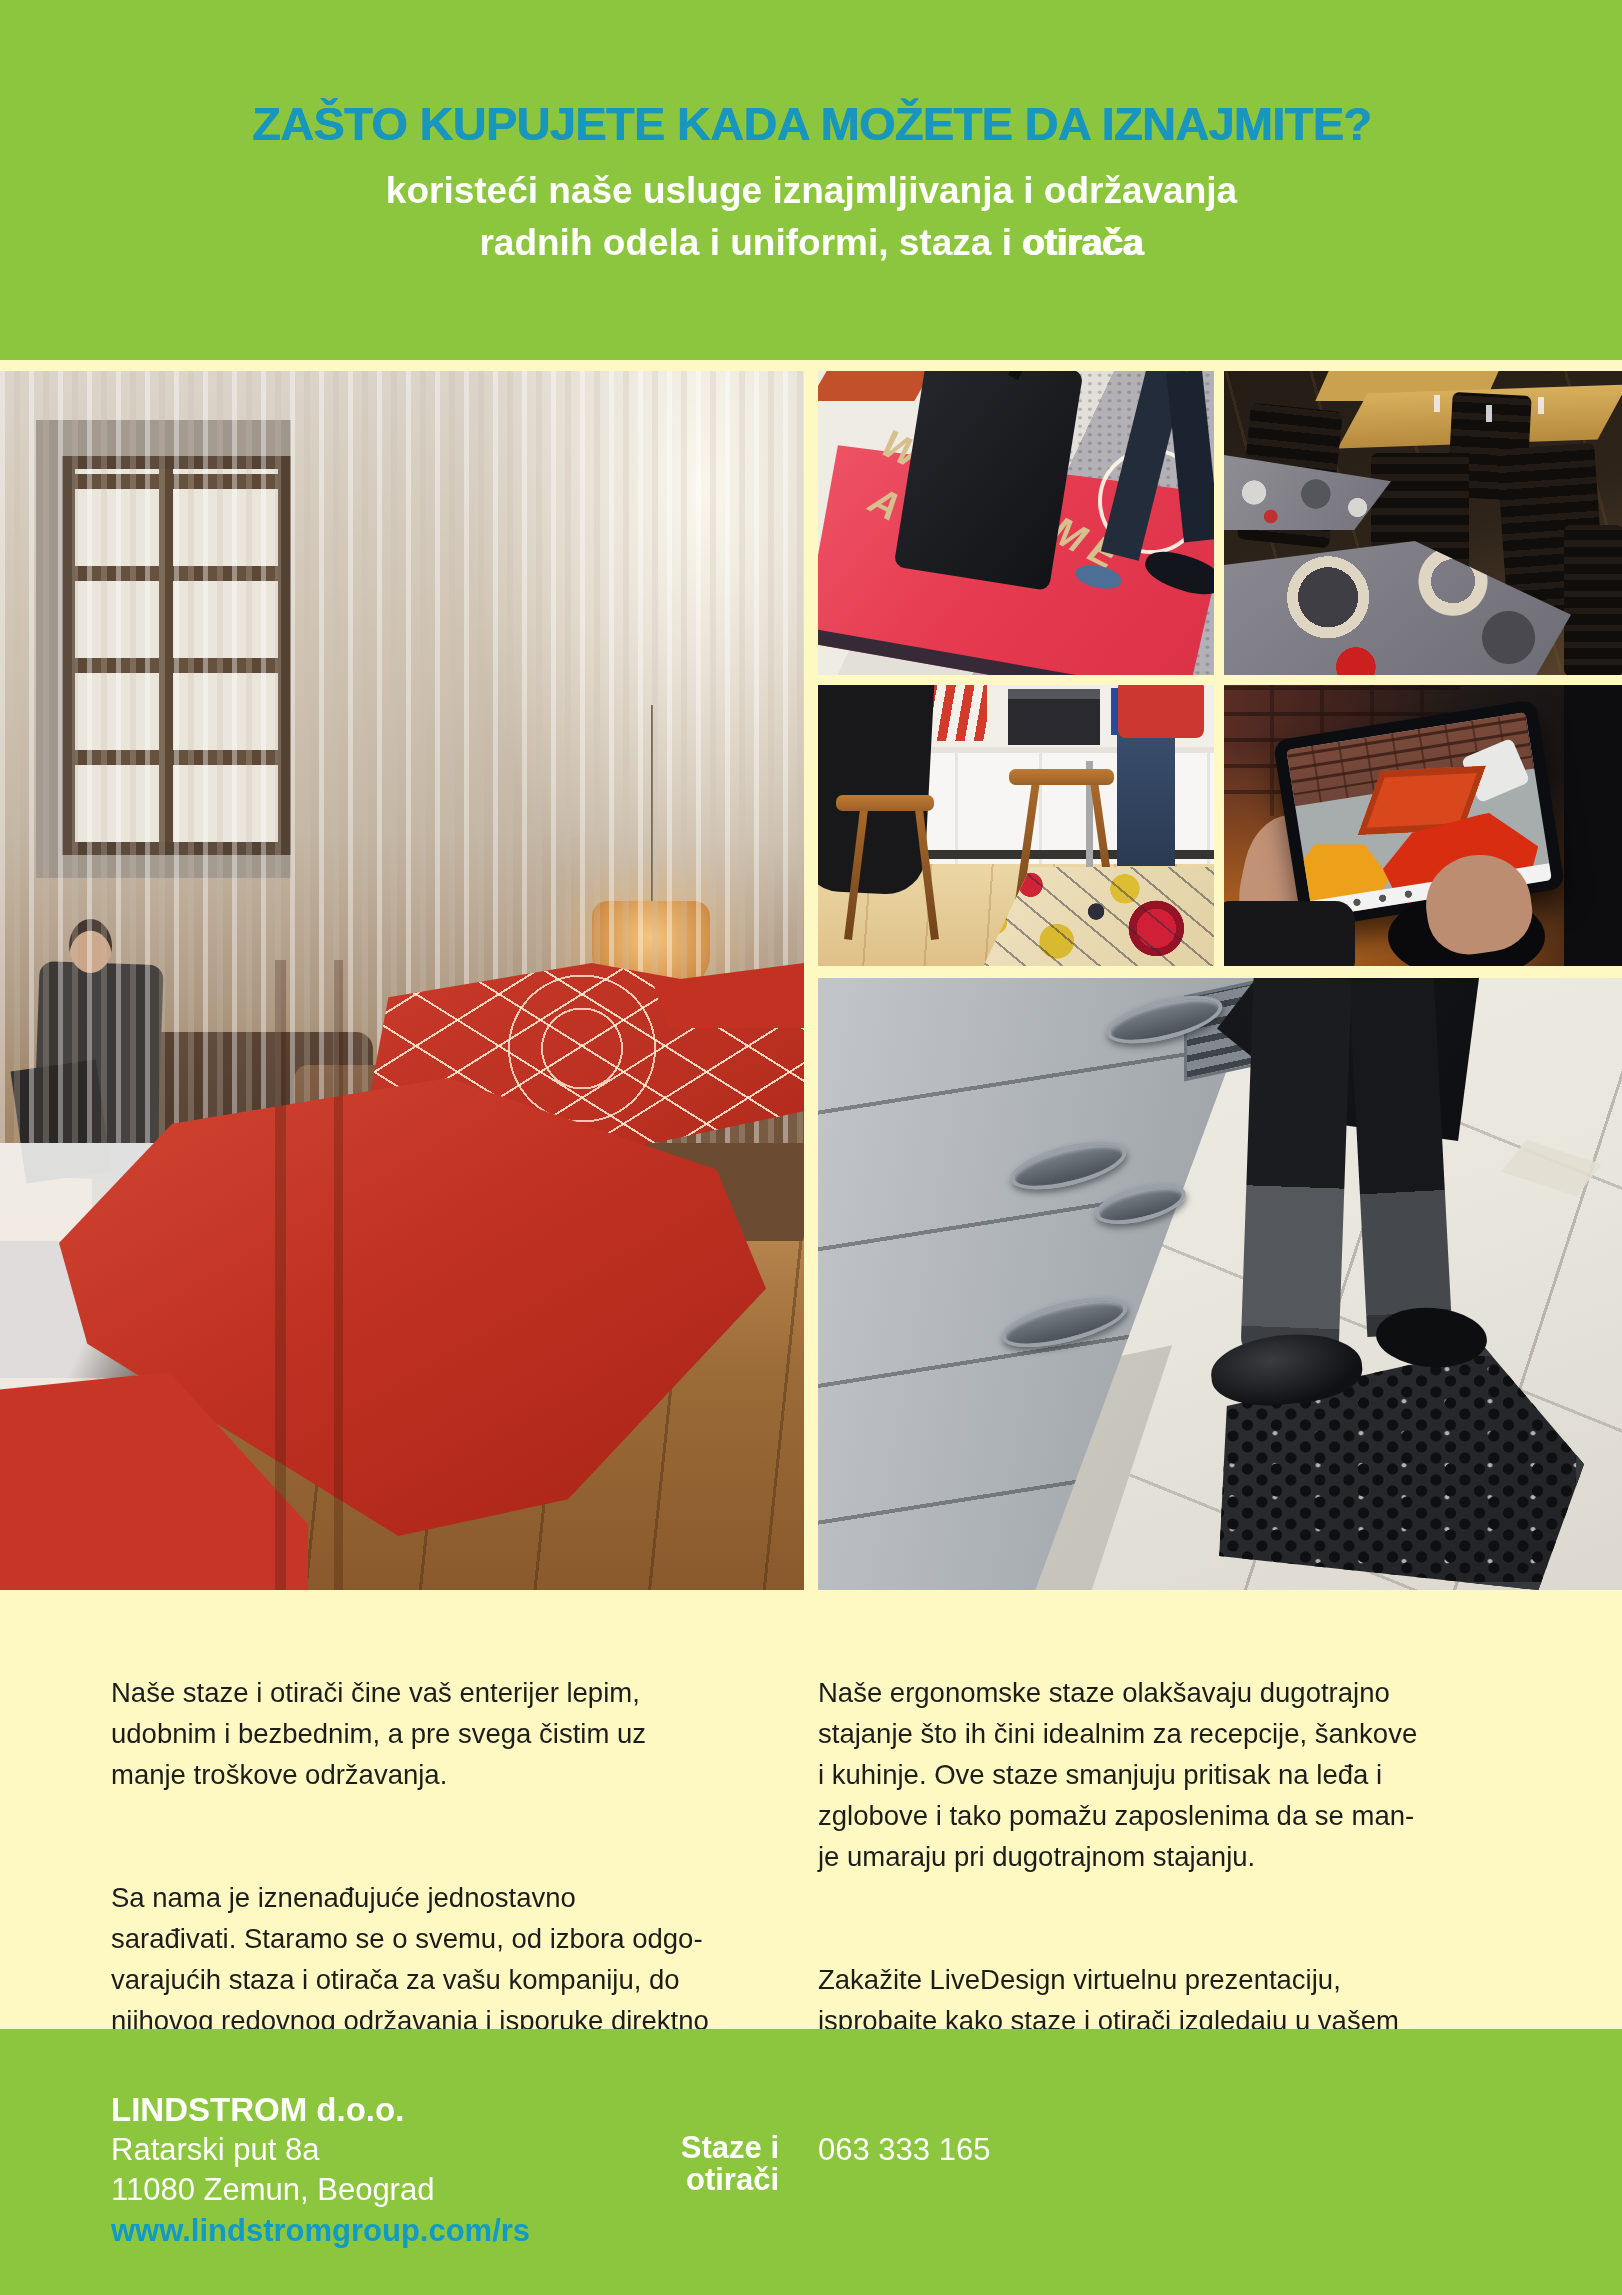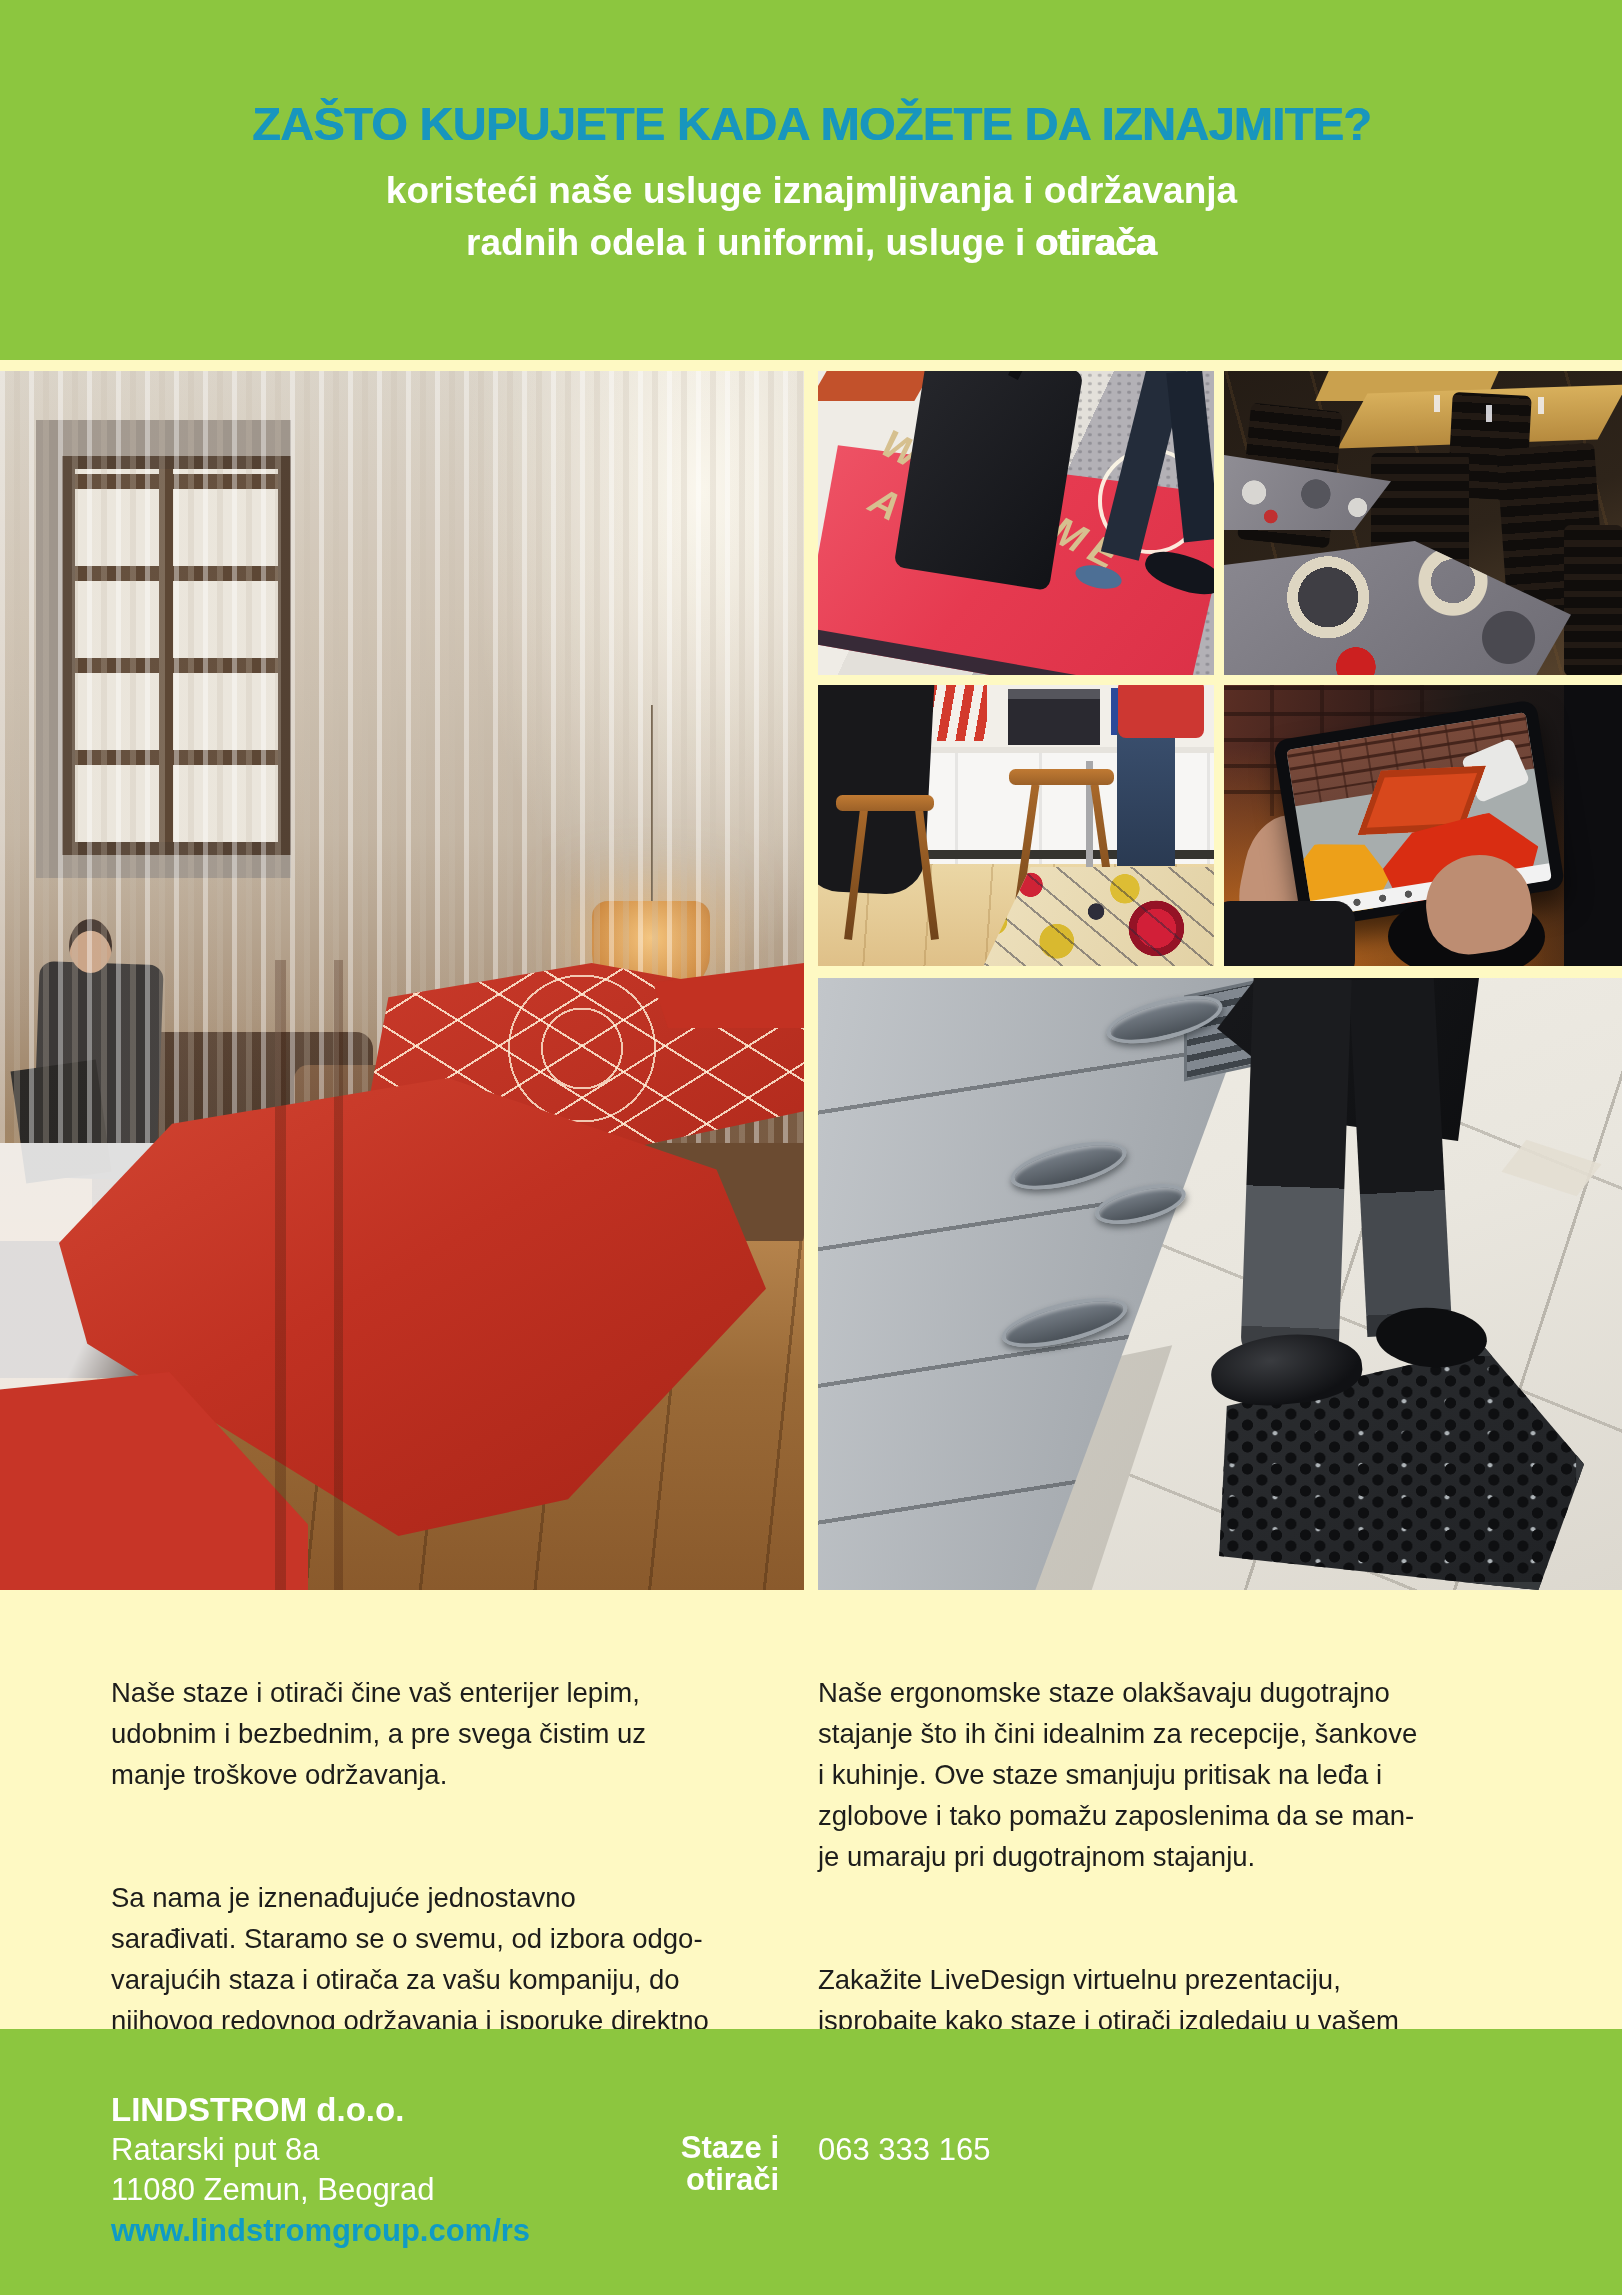--- a/index.html
+++ b/index.html
@@ -254,21 +254,21 @@
 </style>
 </head>
 <body>
 
 <div id="page">
 
   <div id="headband">
     <div id="title">ZAŠTO KUPUJETE KADA MOŽETE DA IZNAJMITE?</div>
     <div id="subtitle">
       <div>koristeći naše usluge iznajmljivanja i održavanja</div>
-      <div><span>radnih odela i uniformi, usluge i </span><span class="xb">otirača</span></div>
+      <div><span>radnih odela i uniformi, staza i </span><span class="xb">otirača</span></div>
     </div>
   </div>
 
   <div class="ph" id="ph-lobby" aria-label="hotel lobby with red hexagonal carpets on wooden floor">
     <div class="ly lb-base"></div>
     <div class="ly lb-glow"></div>
     <div class="ly lb-wall"></div>
     <div class="ly lb-frame"></div>
     <div class="ly lb-sofa1"></div>
     <div class="ly lb-sofa2"></div>

